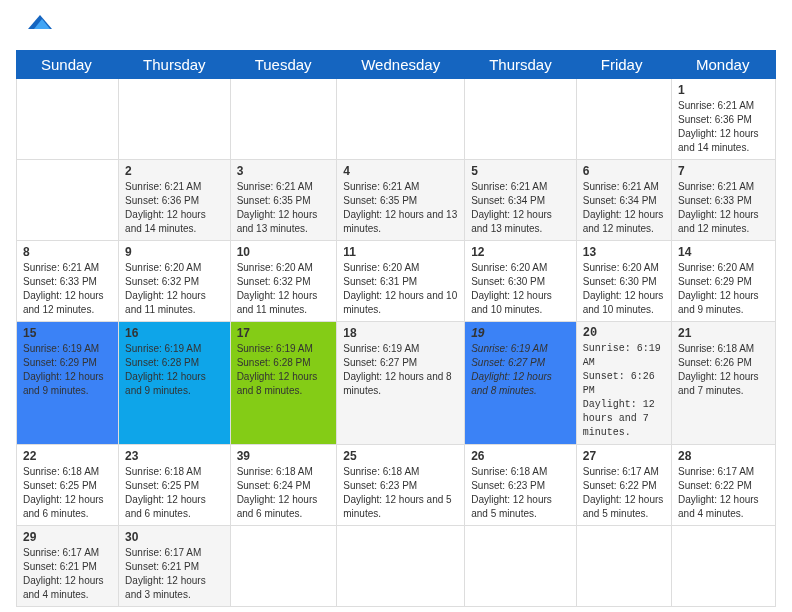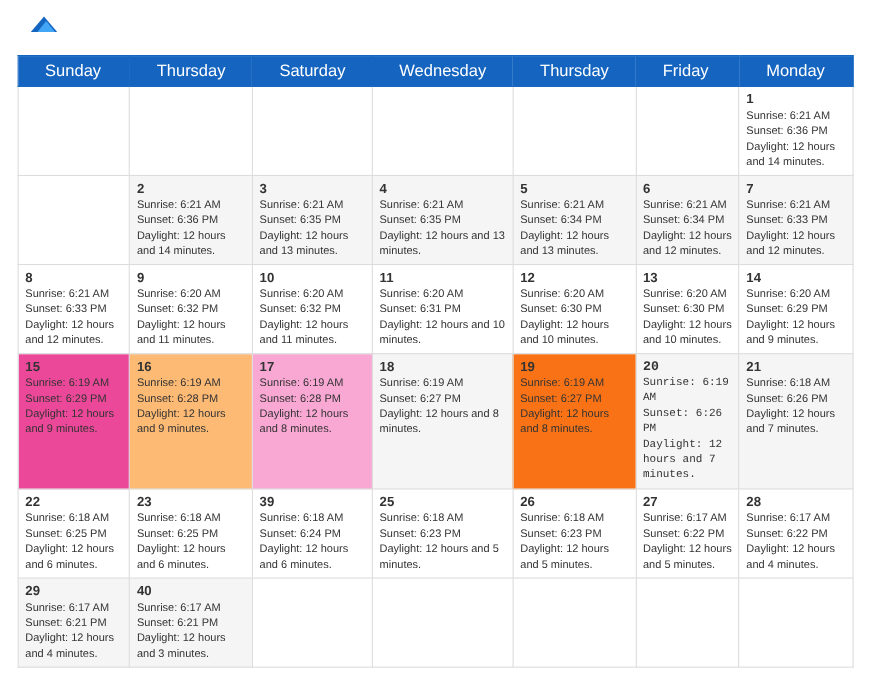--- a/index.html
+++ b/index.html
@@ -106,21 +106,21 @@
       <div class="month-title"></div>
       <div class="location"></div>
     </div>
   </div>
 
   <table class="calendar">
     <thead>
       <tr>
       <th>Sunday</th>
           <th>Thursday</th>
-          <th>Saturday</th>
+          <th>Tuesday</th>
           <th>Wednesday</th>
           <th>Thursday</th>
           <th>Friday</th>
           <th>Monday</th>
         </tr>
     </thead>
     <tbody id="calendar-body">
         <tr>
           <td style="background-color: rgb(255, 255, 255);">&nbsp;</td>
           <td style="background-color: rgb(255, 255, 255);">&nbsp;</td>
@@ -142,40 +142,40 @@
         <tr>
           <td><span class="day-num">8</span><span class="cell-text">Sunrise: 6:21 AM<br>Sunset: 6:33 PM<br>Daylight: 12 hours and 12 minutes.</span></td>
           <td><span class="day-num">9</span><span class="cell-text">Sunrise: 6:20 AM<br>Sunset: 6:32 PM<br>Daylight: 12 hours and 11 minutes.</span></td>
           <td><span class="day-num">10</span><span class="cell-text">Sunrise: 6:20 AM<br>Sunset: 6:32 PM<br>Daylight: 12 hours and 11 minutes.</span></td>
           <td><span class="day-num">11</span><span class="cell-text">Sunrise: 6:20 AM<br>Sunset: 6:31 PM<br>Daylight: 12 hours and 10 minutes.</span></td>
           <td><span class="day-num">12</span><span class="cell-text">Sunrise: 6:20 AM<br>Sunset: 6:30 PM<br>Daylight: 12 hours and 10 minutes.</span></td>
           <td><span class="day-num">13</span><span class="cell-text">Sunrise: 6:20 AM<br>Sunset: 6:30 PM<br>Daylight: 12 hours and 10 minutes.</span></td>
           <td><span class="day-num">14</span><span class="cell-text">Sunrise: 6:20 AM<br>Sunset: 6:29 PM<br>Daylight: 12 hours and 9 minutes.</span></td>
         </tr>
         <tr style="background-color: rgb(245, 245, 245);">
-          <td style="background-color: #ec4899;"><span class="day-num">15</span><span class="cell-text">Sunrise: 6:19 AM<br>Sunset: 6:29 PM<br>Daylight: 12 hours and 9 minutes.</span></td>
-          <td style="background-color: #fdba74;"><span class="day-num">16</span><span class="cell-text">Sunrise: 6:19 AM<br>Sunset: 6:28 PM<br>Daylight: 12 hours and 9 minutes.</span></td>
-          <td style="background-color: #f9a8d4;"><span class="day-num">17</span><span class="cell-text">Sunrise: 6:19 AM<br>Sunset: 6:28 PM<br>Daylight: 12 hours and 8 minutes.</span></td>
+          <td style="background-color: #3b82f6;"><span class="day-num">15</span><span class="cell-text">Sunrise: 6:19 AM<br>Sunset: 6:29 PM<br>Daylight: 12 hours and 9 minutes.</span></td>
+          <td style="background-color: #0ea5e9;"><span class="day-num">16</span><span class="cell-text">Sunrise: 6:19 AM<br>Sunset: 6:28 PM<br>Daylight: 12 hours and 9 minutes.</span></td>
+          <td style="background-color: #84cc16;"><span class="day-num">17</span><span class="cell-text">Sunrise: 6:19 AM<br>Sunset: 6:28 PM<br>Daylight: 12 hours and 8 minutes.</span></td>
           <td style="background-color: rgb(245, 245, 245);"><span class="day-num">18</span><span class="cell-text">Sunrise: 6:19 AM<br>Sunset: 6:27 PM<br>Daylight: 12 hours and 8 minutes.</span></td>
-          <td style="background-color: #f97316;"><span class="day-num">19</span><span class="cell-text">Sunrise: 6:19 AM<br>Sunset: 6:27 PM<br>Daylight: 12 hours and 8 minutes.</span></td>
+          <td style="background-color: #3b82f6; font-style: italic;"><span class="day-num">19</span><span class="cell-text">Sunrise: 6:19 AM<br>Sunset: 6:27 PM<br>Daylight: 12 hours and 8 minutes.</span></td>
           <td style="background-color: rgb(245, 245, 245); font-family: Liberation Mono, monospace;"><span class="day-num">20</span><span class="cell-text">Sunrise: 6:19 AM<br>Sunset: 6:26 PM<br>Daylight: 12 hours and 7 minutes.</span></td>
           <td style="background-color: rgb(245, 245, 245);"><span class="day-num">21</span><span class="cell-text">Sunrise: 6:18 AM<br>Sunset: 6:26 PM<br>Daylight: 12 hours and 7 minutes.</span></td>
         </tr>
         <tr>
           <td><span class="day-num">22</span><span class="cell-text">Sunrise: 6:18 AM<br>Sunset: 6:25 PM<br>Daylight: 12 hours and 6 minutes.</span></td>
           <td><span class="day-num">23</span><span class="cell-text">Sunrise: 6:18 AM<br>Sunset: 6:25 PM<br>Daylight: 12 hours and 6 minutes.</span></td>
           <td><span class="day-num">39</span><span class="cell-text">Sunrise: 6:18 AM<br>Sunset: 6:24 PM<br>Daylight: 12 hours and 6 minutes.</span></td>
           <td><span class="day-num">25</span><span class="cell-text">Sunrise: 6:18 AM<br>Sunset: 6:23 PM<br>Daylight: 12 hours and 5 minutes.</span></td>
           <td><span class="day-num">26</span><span class="cell-text">Sunrise: 6:18 AM<br>Sunset: 6:23 PM<br>Daylight: 12 hours and 5 minutes.</span></td>
           <td><span class="day-num">27</span><span class="cell-text">Sunrise: 6:17 AM<br>Sunset: 6:22 PM<br>Daylight: 12 hours and 5 minutes.</span></td>
           <td><span class="day-num">28</span><span class="cell-text">Sunrise: 6:17 AM<br>Sunset: 6:22 PM<br>Daylight: 12 hours and 4 minutes.</span></td>
         </tr>
         <tr style="background-color: rgb(245, 245, 245); border-radius: 12px;">
           <td style="background-color: rgb(245, 245, 245);"><span class="day-num">29</span><span class="cell-text">Sunrise: 6:17 AM<br>Sunset: 6:21 PM<br>Daylight: 12 hours and 4 minutes.</span></td>
-          <td style="background-color: rgb(245, 245, 245);"><span class="day-num">40</span><span class="cell-text">Sunrise: 6:17 AM<br>Sunset: 6:21 PM<br>Daylight: 12 hours and 3 minutes.</span></td>
+          <td style="background-color: rgb(245, 245, 245);"><span class="day-num">30</span><span class="cell-text">Sunrise: 6:17 AM<br>Sunset: 6:21 PM<br>Daylight: 12 hours and 3 minutes.</span></td>
           <td style="background-color: rgb(255, 255, 255);">&nbsp;</td>
           <td style="background-color: rgb(255, 255, 255);">&nbsp;</td>
           <td style="background-color: rgb(255, 255, 255);">&nbsp;</td>
           <td style="background-color: rgb(255, 255, 255);">&nbsp;</td>
           <td style="background-color: rgb(255, 255, 255);">&nbsp;</td>
         </tr>
       </tbody>
   </table>
 </div>
 

